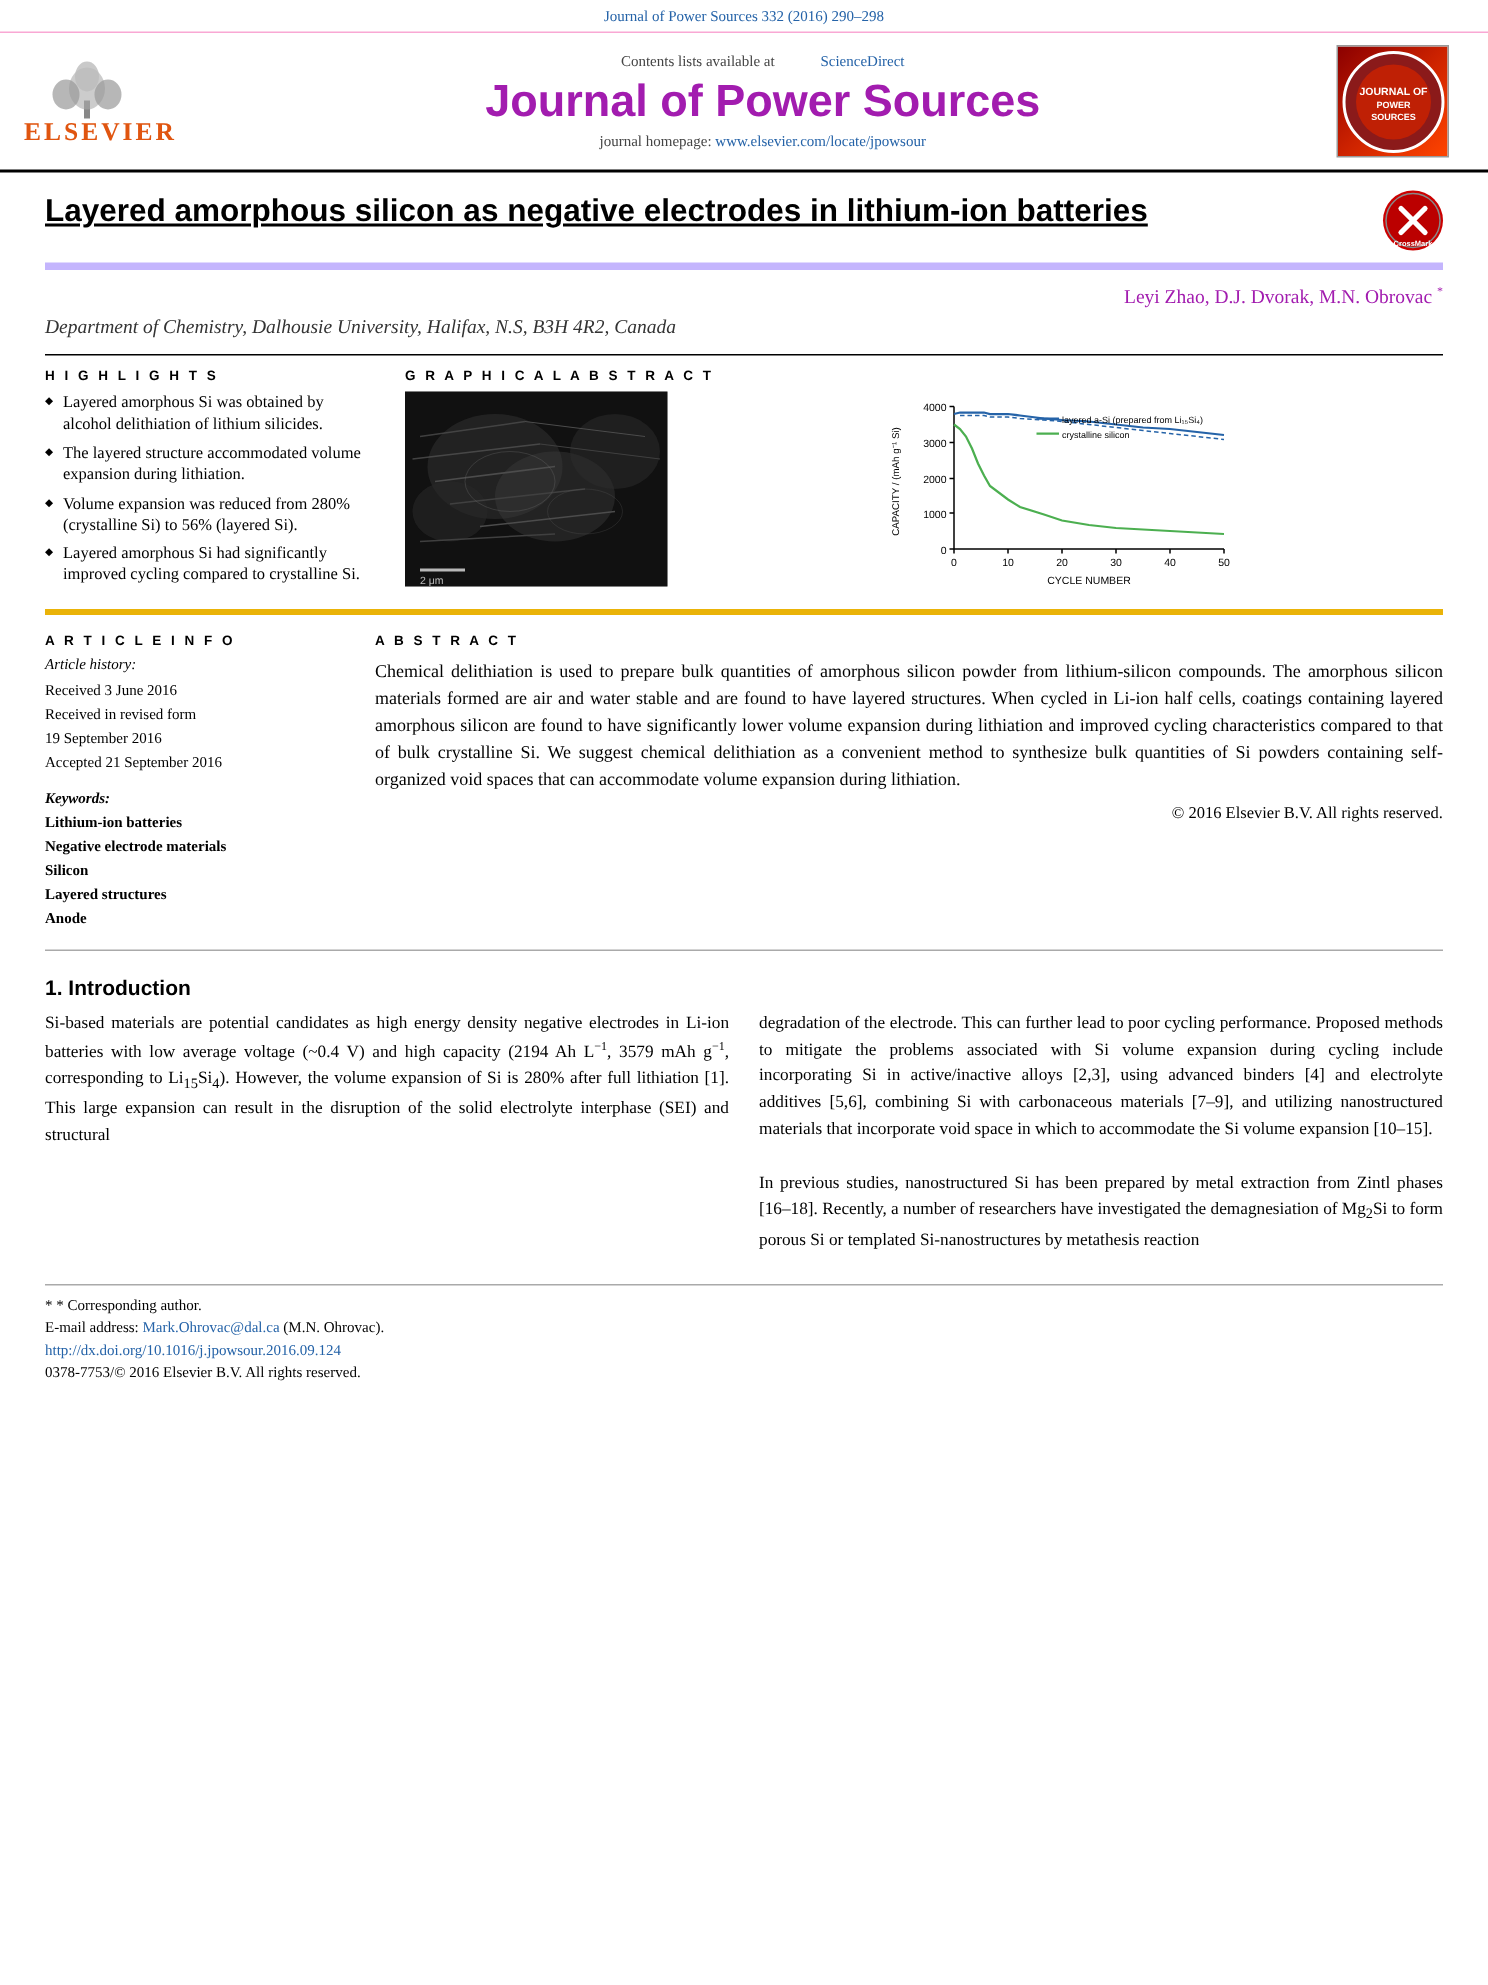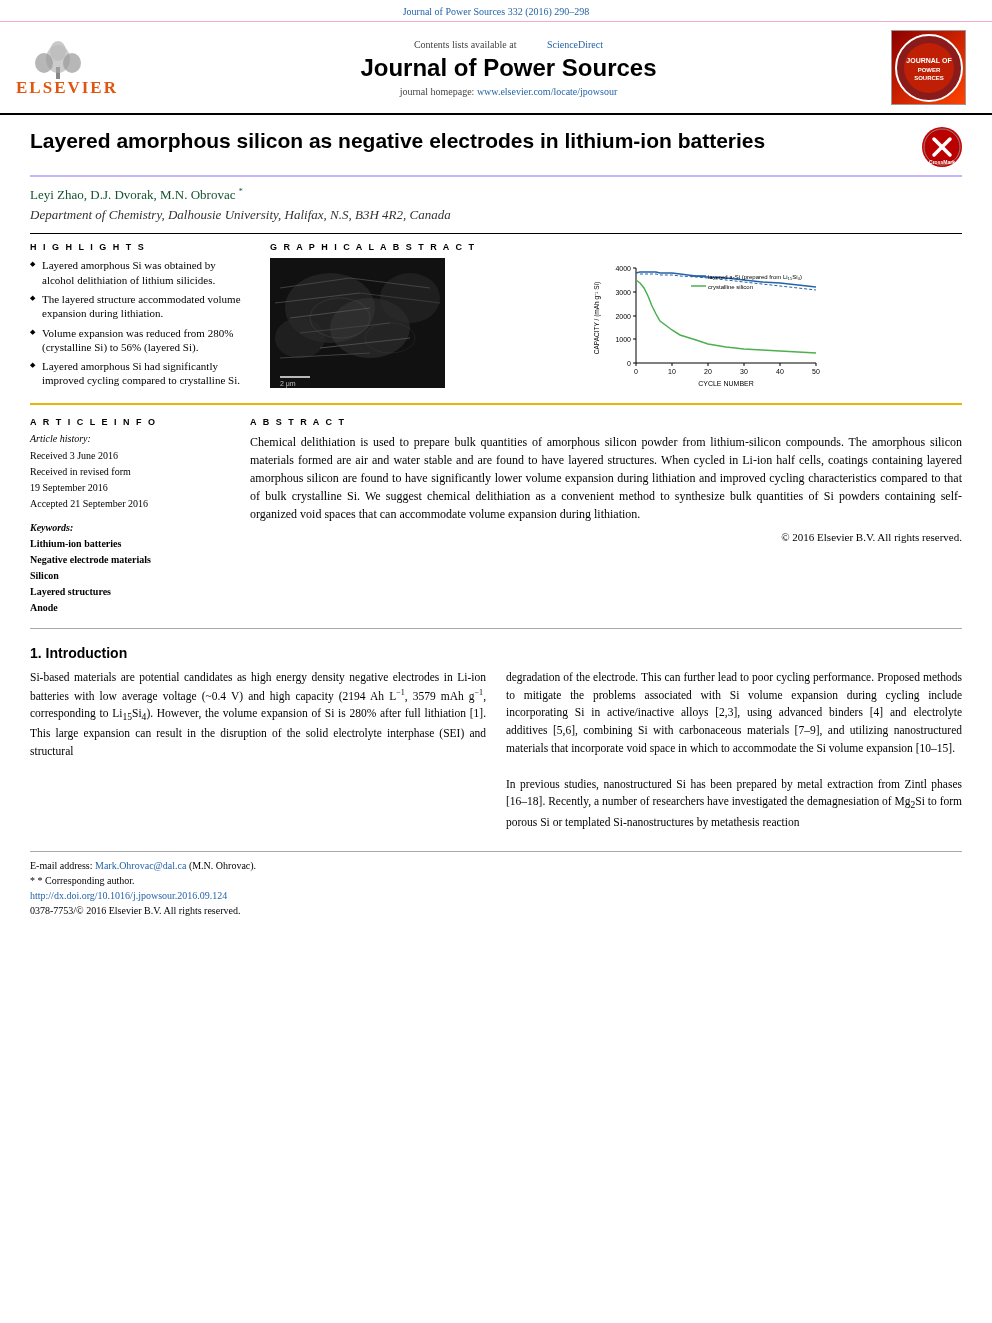--- a/index.html
+++ b/index.html
@@ -40,24 +40,24 @@
       font-size: 10px;
       color: #444;
       margin-bottom: 4px;
     }
     .journal-header-center .contents-line a {
       color: #2563a8;
       text-decoration: none;
       margin-left: 28px;
     }
     .journal-header-center .journal-title {
-      font-size: 24px;
+      font-size: 30px;
       font-weight: bold;
       font-family: Arial, sans-serif;
-      color: #000000;
+      color: #a21caf;
       margin-bottom: 4px;
     }
     .journal-header-center .homepage-line {
       font-size: 10px;
       color: #444;
     }
     .journal-header-center .homepage-line a {
       color: #2563a8;
       text-decoration: none;
     }
@@ -86,21 +86,22 @@
       padding: 12px 30px 20px 30px;
     }
 
     
     .article-title-section {
       display: flex;
       align-items: flex-start;
       justify-content: space-between;
       margin-bottom: 10px;
       padding-bottom: 8px;
-      border-bottom: 2px solid #c4b5fd;
+      border-bottom: 5px solid #c4b5fd;
+      text-decoration: underline;
     }
     .article-title {
       font-size: 21px;
       font-weight: bold;
       font-family: Arial, sans-serif;
       color: #000;
       flex: 1;
       line-height: 1.3;
     }
     .crossmark-badge {
@@ -116,42 +117,43 @@
       color: #fff;
       font-size: 9px;
       font-weight: bold;
       text-align: center;
       line-height: 1.1;
     }
 
     
     .authors-line {
       font-size: 13px;
-      color: #14532d;
+      color: #a21caf;
       margin-bottom: 4px;
+      text-align: right;
     }
     .affiliation-line {
       font-size: 13px;
       font-style: italic;
       color: #333;
       margin-bottom: 10px;
     }
     .section-divider {
       border: none;
       border-top: 1px solid #000;
       margin: 8px 0;
     }
 
     
     .two-col-section {
       display: flex;
       gap: 20px;
       margin-bottom: 12px;
       padding-bottom: 10px;
-      border-bottom: 2px solid #eab308;
+      border-bottom: 4px solid #eab308;
     }
     .left-col {
       width: 220px;
       flex-shrink: 0;
     }
     .right-col {
       flex: 1;
     }
 
     .section-heading {
@@ -519,27 +521,27 @@
       <div class="body-col">
         <p>degradation of the electrode. This can further lead to poor cycling performance. Proposed methods to mitigate the problems associated with Si volume expansion during cycling include incorporating Si in active/inactive alloys [2,3], using advanced binders [4] and electrolyte additives [5,6], combining Si with carbonaceous materials [7–9], and utilizing nanostructured materials that incorporate void space in which to accommodate the Si volume expansion [10–15].</p>
         <br>
         <p>In previous studies, nanostructured Si has been prepared by metal extraction from Zintl phases [16–18]. Recently, a number of researchers have investigated the demagnesiation of Mg<sub>2</sub>Si to form porous Si or templated Si-nanostructures by metathesis reaction</p>
       </div>
     </div>
   </div>
 
   <div class="footnote-section">
     <div>
+      <span>* </span>
+      <span>* Corresponding author.</span>
+    </div>
+    <div>
       <span>E-mail address: </span>
       <a style="color:#2563a8;font-size:10px;">Mark.Ohrovac@dal.ca</a>
       <span> (M.N. Ohrovac).</span>
     </div>
     <div>
-      <span>* </span>
-      <span>* Corresponding author.</span>
-    </div>
-    <div>
       <a style="color:#2563a8;font-size:10px;">http://dx.doi.org/10.1016/j.jpowsour.2016.09.124</a>
     </div>
     <div style="font-size:10px;">0378-7753/© 2016 Elsevier B.V. All rights reserved.</div>
   </div>
 
 </div>
 
 </body></html>

